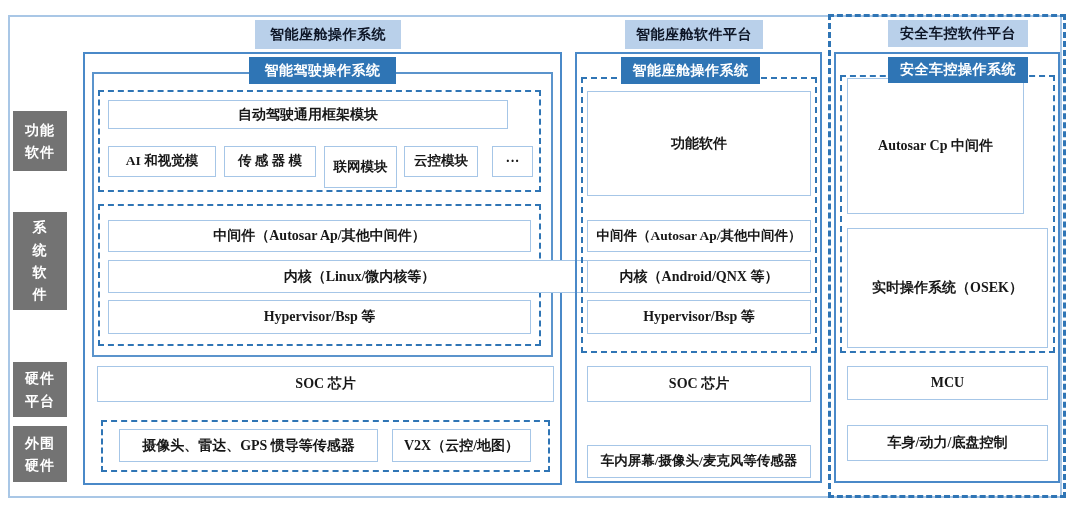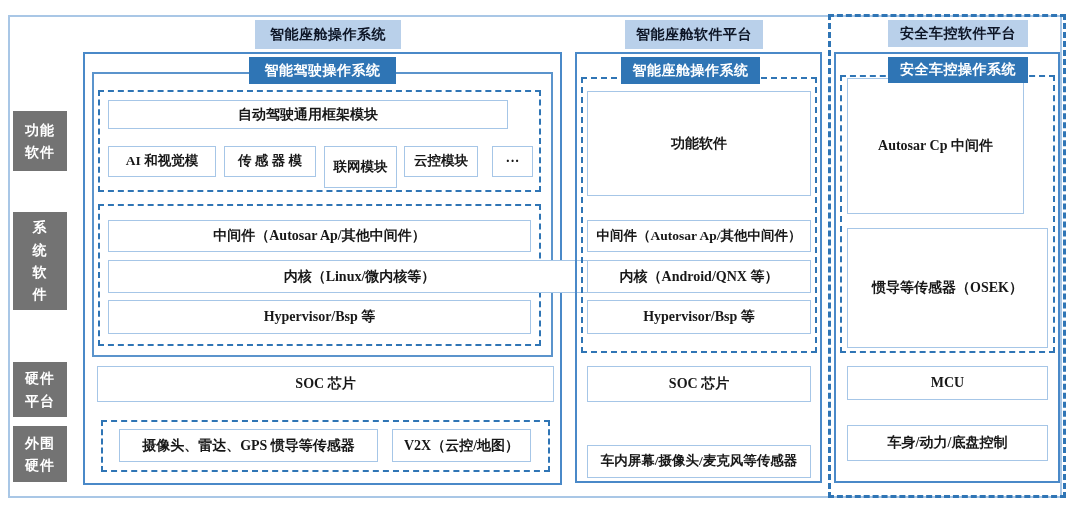--- a/index.html
+++ b/index.html
@@ -98,17 +98,17 @@
   <div class="abs box" style="left:587px;top:366px;width:224px;height:36px;">SOC 芯片</div>
   <div class="abs box small" style="left:587px;top:425px;width:224px;height:33px;margin-top:20px;">车内屏幕/摄像头/麦克风等传感器</div>
 
   <div class="abs dash-bold" style="left:828px;top:14px;width:238px;height:484px;"></div>
   <div class="abs hdr" style="left:888px;top:20px;width:140px;height:27px;">安全车控软件平台</div>
   <div class="abs frame-mid" style="left:834px;top:52px;width:226px;height:431px;background:#ffffff;"></div>
   <div class="abs dash" style="left:840px;top:75px;width:215px;height:278px;"></div>
   <div class="abs tab" style="left:888px;top:57px;width:140px;height:26px;">安全车控操作系统</div>
 
   <div class="abs box" style="left:847px;top:78px;width:177px;height:136px;">Autosar Cp 中间件</div>
-  <div class="abs box" style="left:847px;top:228px;width:201px;height:120px;">惯导等传感器（OSEK）</div>
+  <div class="abs box" style="left:847px;top:228px;width:201px;height:120px;">实时操作系统（OSEK）</div>
   <div class="abs box" style="left:847px;top:366px;width:201px;height:34px;">MCU</div>
   <div class="abs box" style="left:847px;top:425px;width:201px;height:36px;">车身/动力/底盘控制</div>
 
 </div>
 
 </body></html>

